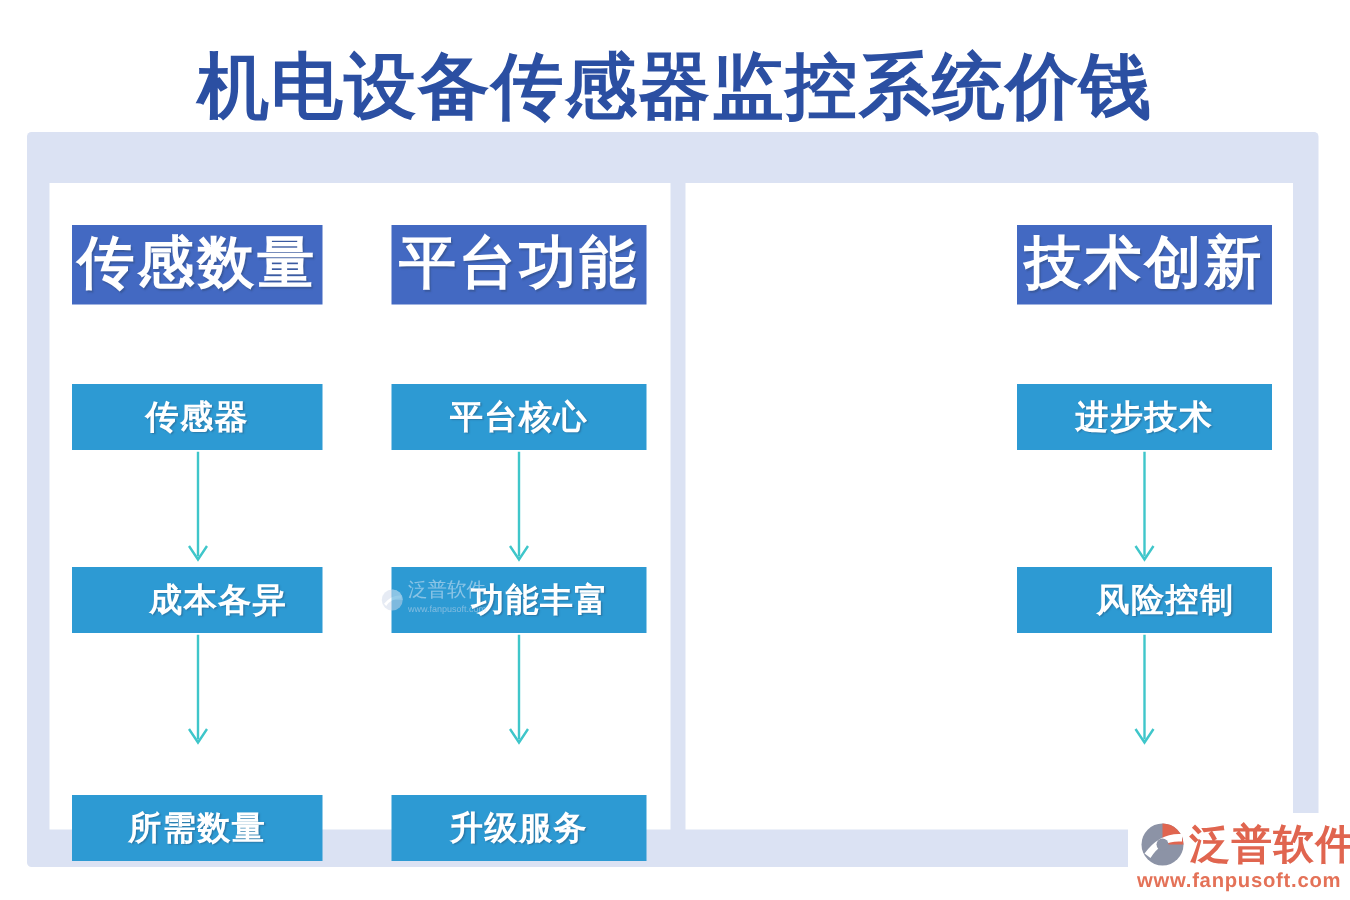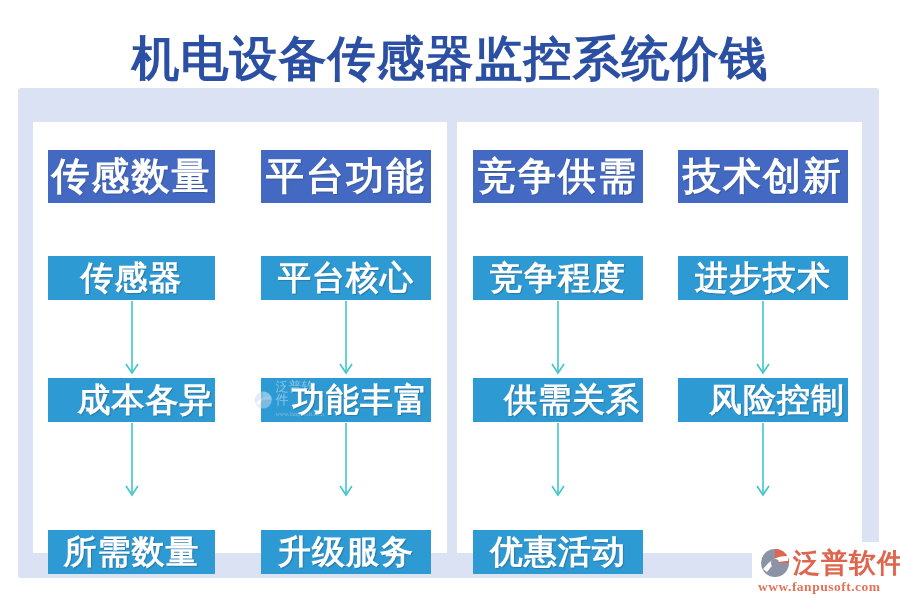--- a/index.html
+++ b/index.html
@@ -1,18 +1,18 @@
 <!DOCTYPE html>
 <html><head>
 <meta charset="utf-8">
 <style>
   html,body{margin:0;padding:0;background:#ffffff;overflow:hidden;}
   .stage{
     position:relative;width:713px;height:600px;background:#ffffff;
-    font-family:Liberation Serif, serif;
+    font-family:Liberation Sans, sans-serif;
   }
   .page-title{
     position:absolute;left:0;top:30px;width:900px;margin:0;
     text-align:center;font-size:48px;line-height:58px;font-weight:bold;
     color:#2b4fa2;letter-spacing:1px;
   }
   .content-bg{
     position:absolute;left:18px;top:88px;width:861px;height:490px;
     background:#dbe2f3;border-radius:3px;
   }
@@ -30,21 +30,21 @@
     position:absolute;left:0;right:0;text-align:center;color:#ffffff;
     text-shadow:1px 1px 1px rgba(40,60,90,.35);
     white-space:nowrap;overflow:hidden;
   }
   .box.hdr{
     top:150px;height:53px;line-height:53px;background:#4369c2;
     font-size:38px;font-weight:bold;letter-spacing:2px;
   }
   .box.item{
     height:44px;line-height:44px;background:#2d9ad3;
-    font-size:33px;font-weight:bold;letter-spacing:1px;
+    font-size:22px;font-weight:bold;letter-spacing:1px;
   }
   .box.r1{top:256px;}
   .box.r2{top:378px;padding-left:28px;}
   .box.r3{top:530px;}
   .arrow{
     position:absolute;left:50%;transform:translateX(-50%);
     width:16px;height:76px;
   }
   .arrow.a1{top:301px;}
   .arrow.a2{top:423px;}
@@ -104,34 +104,20 @@
       <path d="M2,63 L8,72 L14,63" fill="none" stroke="#3fc6ca" stroke-width="1.6"></path>
     </svg>
     <div class="box item r2">功能丰富</div>
     <svg class="arrow a2" viewBox="0 0 16 76">
       <line x1="8" y1="0" x2="8" y2="70" stroke="#3fc6ca" stroke-width="1.6"></line>
       <path d="M2,63 L8,72 L14,63" fill="none" stroke="#3fc6ca" stroke-width="1.6"></path>
     </svg>
     <div class="box item r3">升级服务</div>
   </div>
 
-  <div class="col col3">
-    <div class="box hdr">竞争供需</div>
-    <div class="box item r1">竞争程度</div>
-    <svg class="arrow a1" viewBox="0 0 16 76">
-      <line x1="8" y1="0" x2="8" y2="70" stroke="#3fc6ca" stroke-width="1.6"></line>
-      <path d="M2,63 L8,72 L14,63" fill="none" stroke="#3fc6ca" stroke-width="1.6"></path>
-    </svg>
-    <div class="box item r2">供需关系</div>
-    <svg class="arrow a2" viewBox="0 0 16 76">
-      <line x1="8" y1="0" x2="8" y2="70" stroke="#3fc6ca" stroke-width="1.6"></line>
-      <path d="M2,63 L8,72 L14,63" fill="none" stroke="#3fc6ca" stroke-width="1.6"></path>
-    </svg>
-    <div class="box item r3">优惠活动</div>
-  </div>
 
   <div class="col col4">
     <div class="box hdr">技术创新</div>
     <div class="box item r1">进步技术</div>
     <svg class="arrow a1" viewBox="0 0 16 76">
       <line x1="8" y1="0" x2="8" y2="70" stroke="#3fc6ca" stroke-width="1.6"></line>
       <path d="M2,63 L8,72 L14,63" fill="none" stroke="#3fc6ca" stroke-width="1.6"></path>
     </svg>
     <div class="box item r2">风险控制</div>
     <svg class="arrow a2" viewBox="0 0 16 76">

